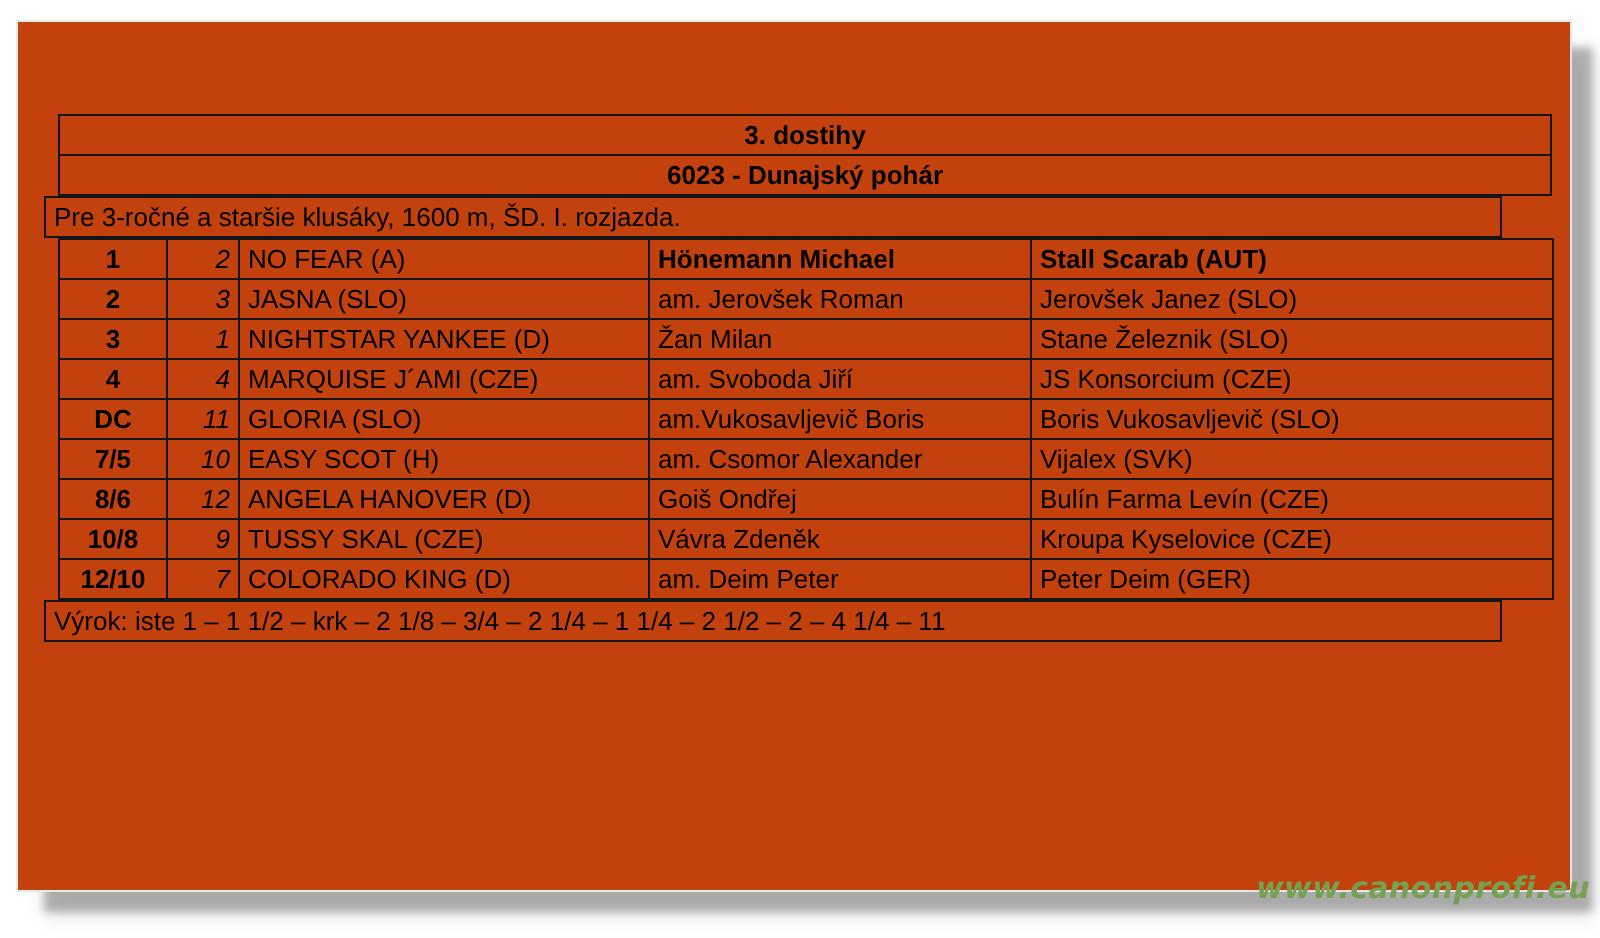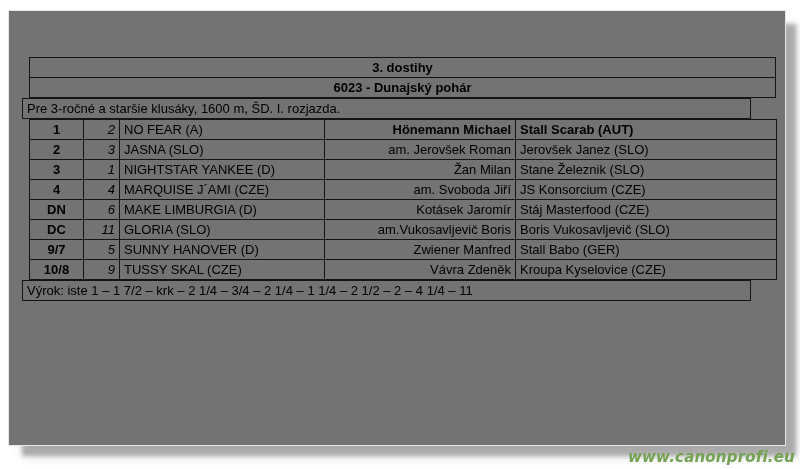--- a/index.html
+++ b/index.html
@@ -7,21 +7,21 @@
   body {
     font-family: "Liberation Sans", sans-serif;
     background: #ffffff;
     position: relative;
     overflow: hidden;
   }
   .sheet {
     position: absolute;
     left: 8px; top: 10px;
     width: 778px; height: 436px;
-    background: #737373;
+    background: #c2410c;
     border: 1px solid #e4e8e8;
     box-shadow: 12px 12px 4px -2px rgba(125,125,125,0.55),
                 13px 13px 10px -2px rgba(160,160,160,0.35);
   }
   .tables {
     position: absolute;
     left: 13px; top: 46px;
     width: 754px;
   }
   table.t {
@@ -39,28 +39,28 @@
     vertical-align: middle;
   }
   table.t-indent { margin-left: 7px; width: 747px; }
   table.t-full   { width: 729px; }
 
   td.title-cell    { text-align: center; font-weight: bold; }
   td.cond-cell     { text-align: left; }
   td.place  { width: 54px;  text-align: center; font-weight: bold; }
   td.number { width: 36px;  text-align: right;  font-style: italic; padding-right: 5px; }
   td.horse  { width: 205px; text-align: left;   font-weight: normal; }
-  td.driver { width: 191px; text-align: right; }
+  td.driver { width: 191px; text-align: left; }
   td.owner  { width: 261px; text-align: left; margin-left: 29px; }
   tr.winner td.driver, tr.winner td.owner { font-weight: bold; }
   td.verdict-cell { text-align: left; }
 
   .watermark {
     position: absolute;
-    right: 5px; bottom: 3px;
+    right: 5px; bottom: 16px;
     font: italic 600 15px "DejaVu Sans", sans-serif;
     color: #74a152;
     letter-spacing: 0.2px;
     margin-top: 47px;
   }
 </style>
 </head>
 <body>
 
 <div class="sheet">
@@ -116,54 +116,61 @@
             <td class="owner">Stane Železnik (SLO)</td>
           </tr>
           <tr>
             <td class="place">4</td>
             <td class="number">4</td>
             <td class="horse">MARQUISE J´AMI (CZE)</td>
             <td class="driver">am. Svoboda Jiří</td>
             <td class="owner">JS Konsorcium (CZE)</td>
           </tr>
           <tr>
-            <td class="place">DN</td>
-            <td class="number">6</td>
-            <td class="horse">MAKE LIMBURGIA (D)</td>
-            <td class="driver">Kotásek Jaromír</td>
-            <td class="owner">Stáj Masterfood (CZE)</td>
-          </tr>
-          <tr>
             <td class="place">DC</td>
             <td class="number">11</td>
             <td class="horse">GLORIA (SLO)</td>
             <td class="driver">am.Vukosavljevič Boris</td>
             <td class="owner">Boris Vukosavljevič (SLO)</td>
           </tr>
           <tr>
-            <td class="place">9/7</td>
-            <td class="number">5</td>
-            <td class="horse">SUNNY HANOVER (D)</td>
-            <td class="driver">Zwiener Manfred</td>
-            <td class="owner">Stall Babo (GER)</td>
+            <td class="place">7/5</td>
+            <td class="number">10</td>
+            <td class="horse">EASY SCOT (H)</td>
+            <td class="driver">am. Csomor Alexander</td>
+            <td class="owner">Vijalex (SVK)</td>
+          </tr>
+          <tr>
+            <td class="place">8/6</td>
+            <td class="number">12</td>
+            <td class="horse">ANGELA HANOVER (D)</td>
+            <td class="driver">Goiš Ondřej</td>
+            <td class="owner">Bulín Farma Levín (CZE)</td>
           </tr>
           <tr>
             <td class="place">10/8</td>
             <td class="number">9</td>
             <td class="horse">TUSSY SKAL (CZE)</td>
             <td class="driver">Vávra Zdeněk</td>
             <td class="owner">Kroupa Kyselovice (CZE)</td>
           </tr>
+          <tr>
+            <td class="place">12/10</td>
+            <td class="number">7</td>
+            <td class="horse">COLORADO KING (D)</td>
+            <td class="driver">am. Deim Peter</td>
+            <td class="owner">Peter Deim (GER)</td>
+          </tr>
         </tbody>
     </table>
 
     <table class="t t-full">
       <tbody>
         <tr>
-          <td class="verdict-cell">Výrok: iste 1 – 1 7/2 – krk – 2 1/4 – 3/4 – 2 1/4 – 1 1/4 – 2 1/2 – 2 – 4 1/4 – 11</td>
+          <td class="verdict-cell">Výrok: iste 1 – 1 1/2 – krk – 2 1/8 – 3/4 – 2 1/4 – 1 1/4 – 2 1/2 – 2 – 4 1/4 – 11</td>
         </tr>
       </tbody>
     </table>
 
   </div>
 </div>
 
 <div class="watermark">www.canonprofi.eu</div>
 
 </body></html>

